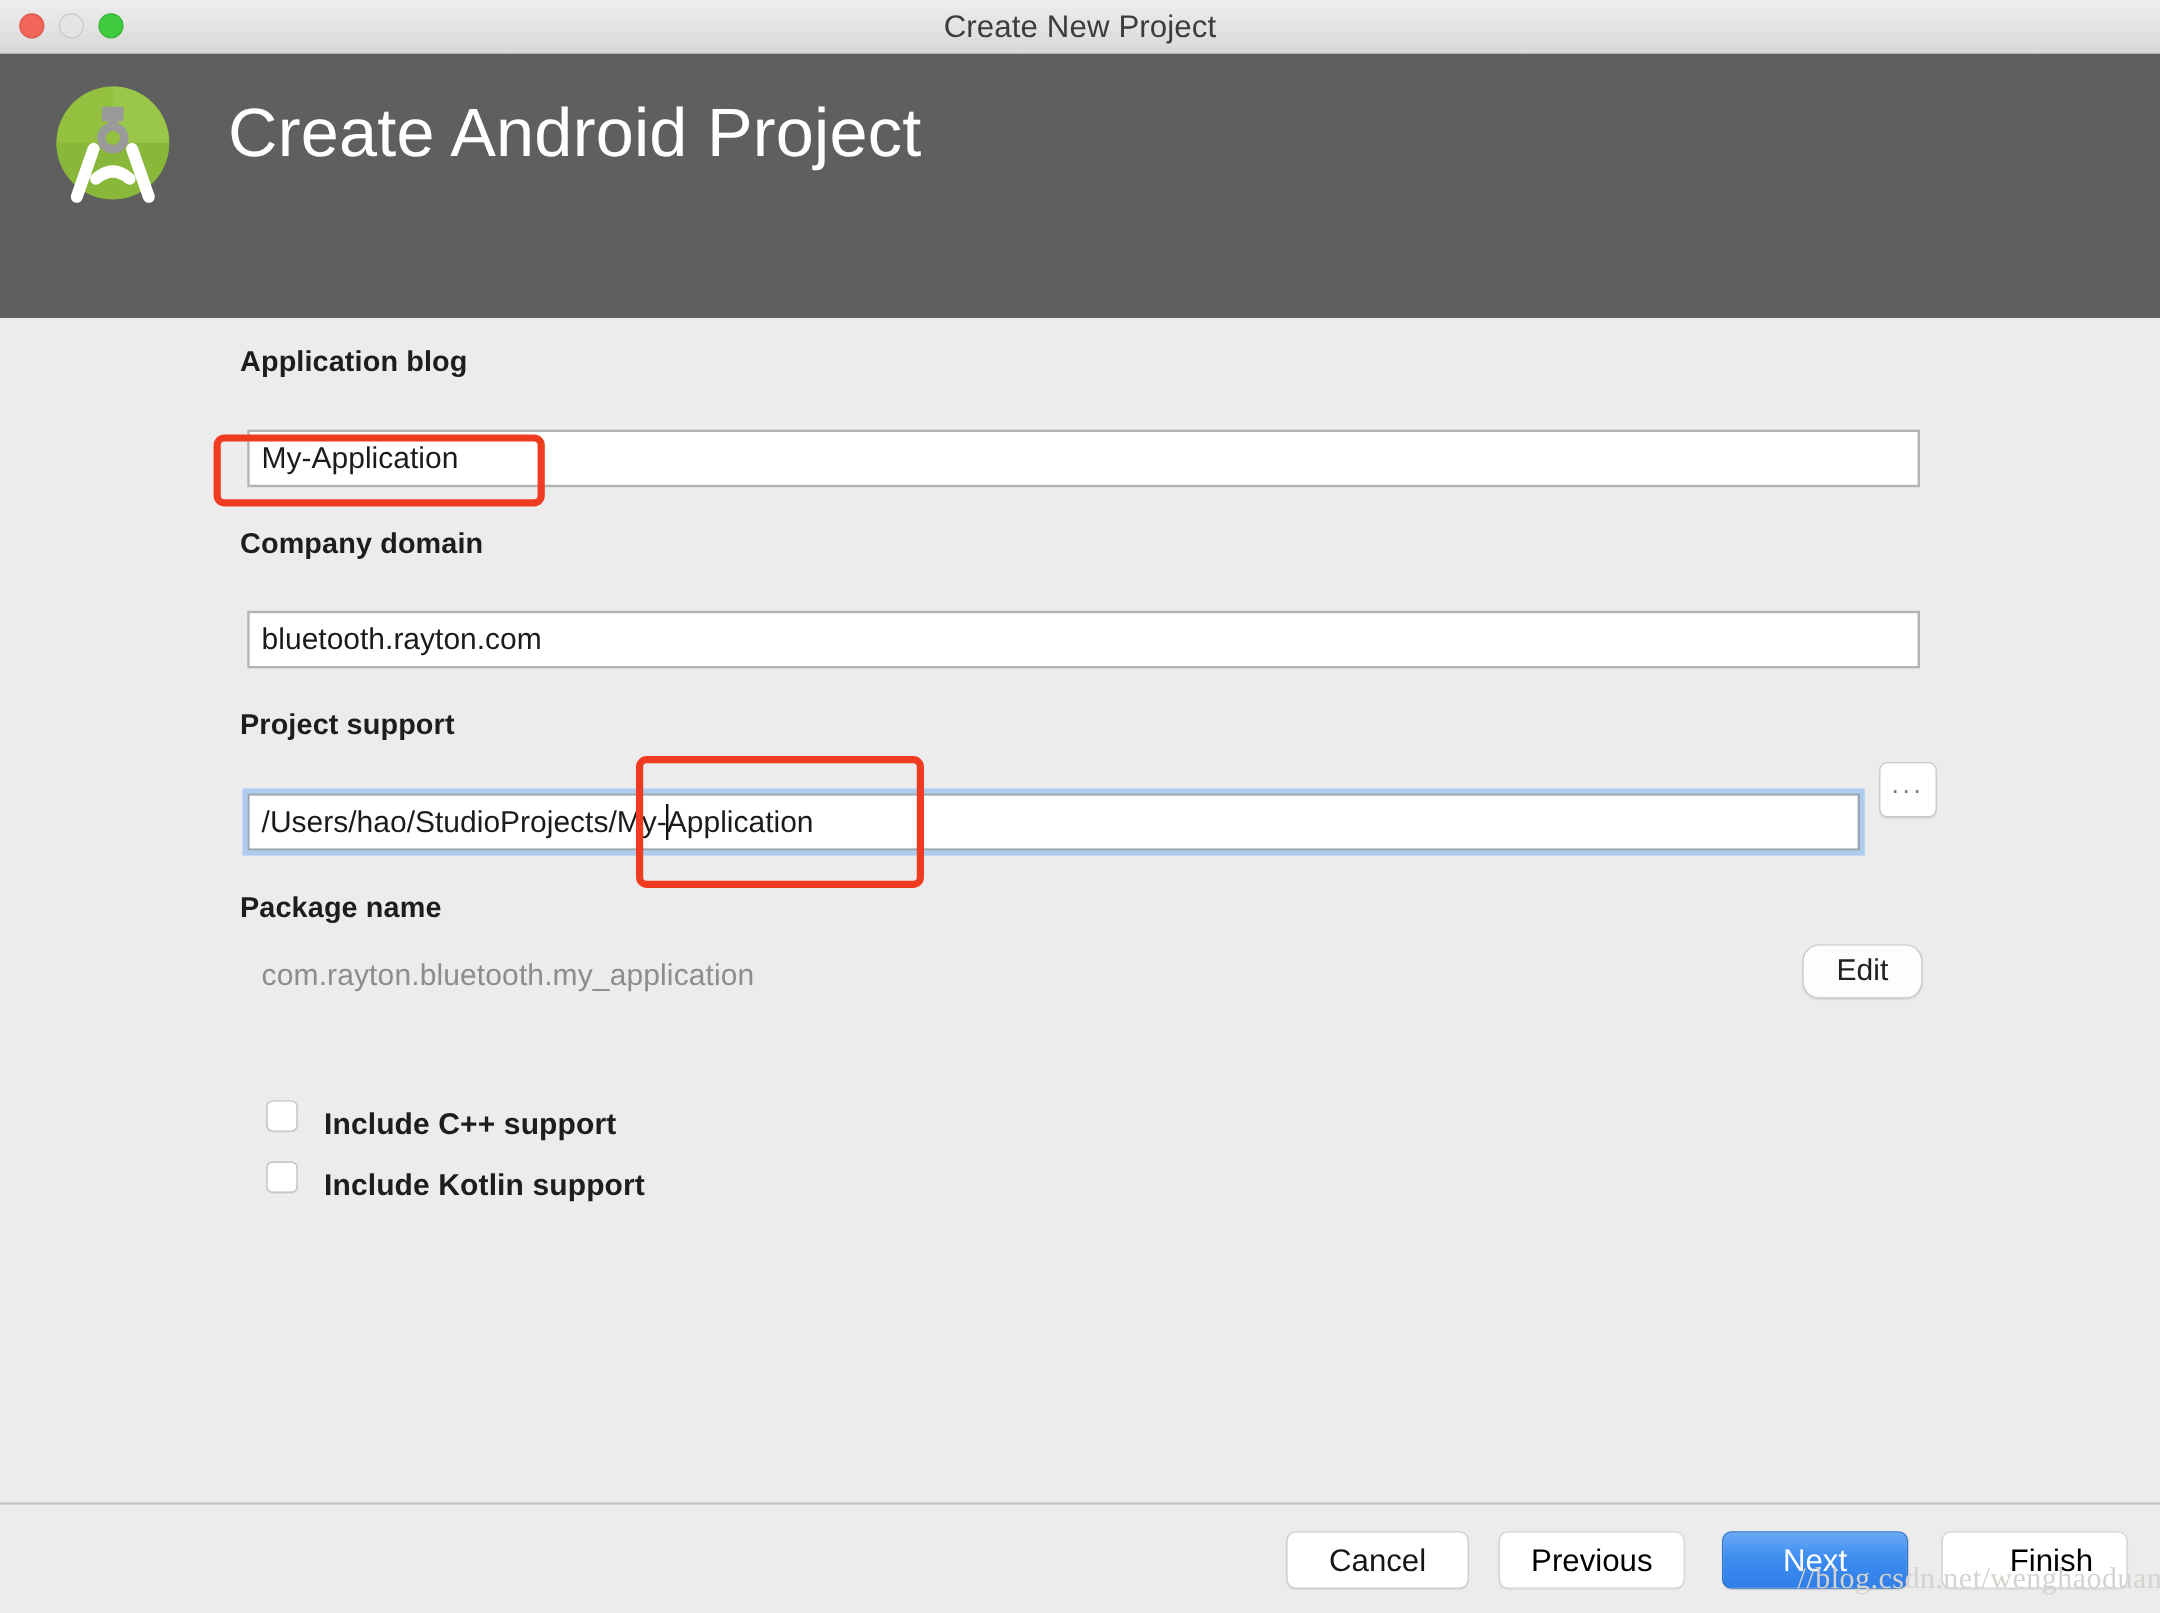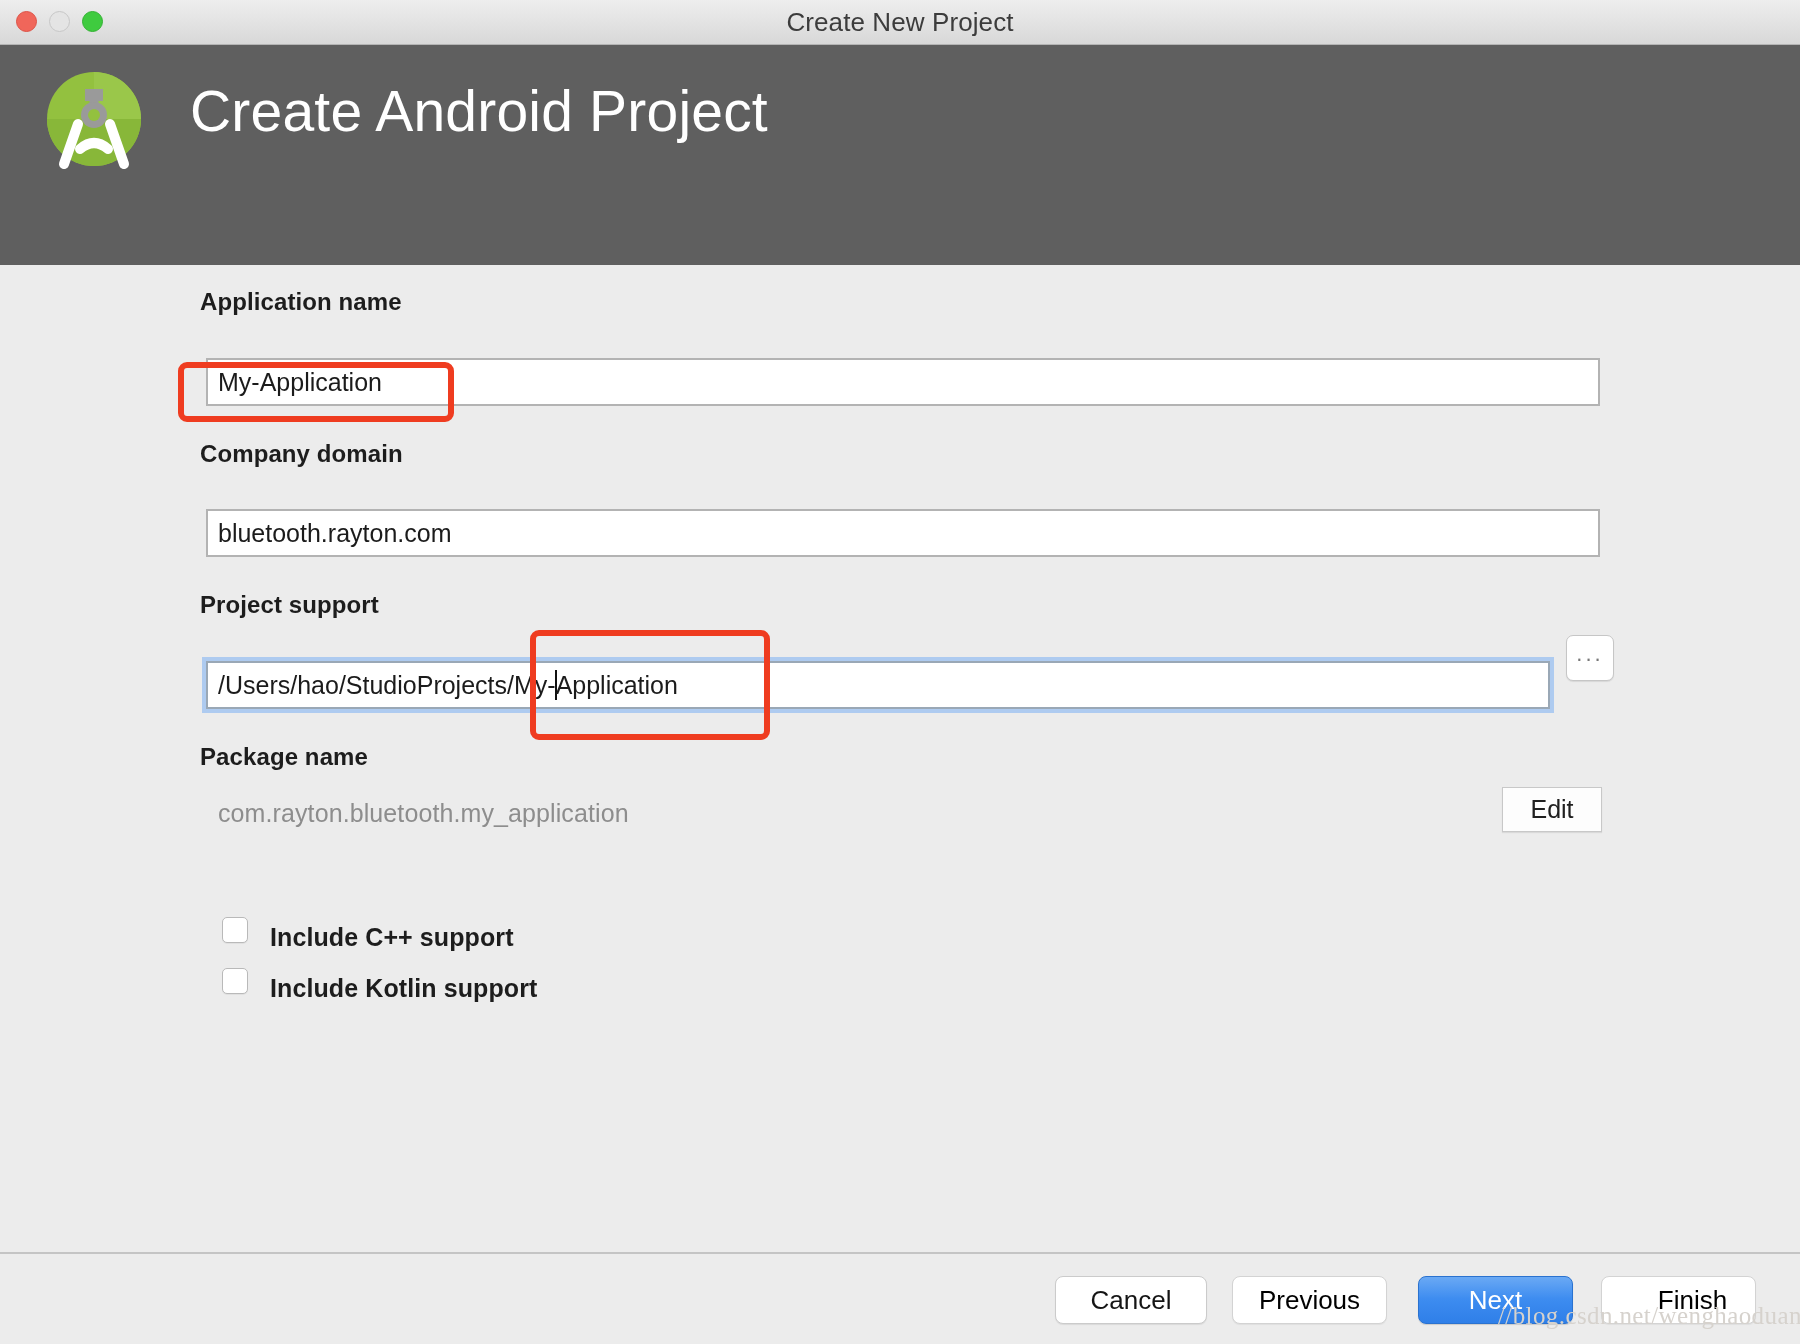--- a/index.html
+++ b/index.html
@@ -138,21 +138,21 @@
     position: absolute;
     font-size: 25px;
     color: #8d8d8d;
     letter-spacing: 0.1px;
   }
 
   .edit-btn {
     position: absolute;
     background: #fdfdfd;
     border: 1px solid #c8c8c8;
-    border-radius: 0;
+    border-radius: 14px;
     box-shadow: 0 1px 1px rgba(0,0,0,0.08);
     display: flex;
     align-items: center;
     justify-content: center;
     font-size: 25px;
     color: #202020;
     box-sizing: border-box;
   }
 
   .check-row {
@@ -193,20 +193,21 @@
   .btn {
     position: absolute;
     height: 48px;
     border-radius: 8px;
     display: flex;
     align-items: center;
     justify-content: center;
     font-size: 26px;
     box-sizing: border-box;
     top: 1276px;
+    margin-left: 17px;
   }
   .btn-default {
     background: #ffffff;
     border: 1px solid #cbcbcb;
     color: #151515;
     box-shadow: 0 1px 1px rgba(0,0,0,0.08);
   }
   .btn-disabled {
     background: #ffffff;
     border: 1px solid #d3d3d3;
@@ -275,21 +276,21 @@
       <path d="M38 61 L24 101"></path>
       <path d="M70 61 L84 101"></path>
       <path d="M40 86 Q54 74 68 86"></path>
     </g>
   </svg>
   <div class="banner-title">Create Android Project</div>
 </div>
 
 <div class="content">
 
-  <div class="field-label" style="left:200px; top:23px;">Application name</div>
+  <div class="field-label" style="left:200px; top:23px;">Application blog</div>
   <div class="text-input" style="left:206px; top:66px; width:1394px; height:48px;" title="Application name">My-Application</div>
 
   <div class="field-label" style="left:200px; top:175px;">Company domain</div>
   <div class="text-input" style="left:206px; top:217px; width:1394px; height:48px;" title="Company domain">bluetooth.rayton.com</div>
 
   <div class="field-label" style="left:200px; top:326px;">Project support</div>
   <div class="text-input focused" style="left:206px; top:369px; width:1344px; height:48px;">
     <span>/Users/hao/StudioProjects/My-</span>
       <span class="caret"></span>
       <span>Application</span>

